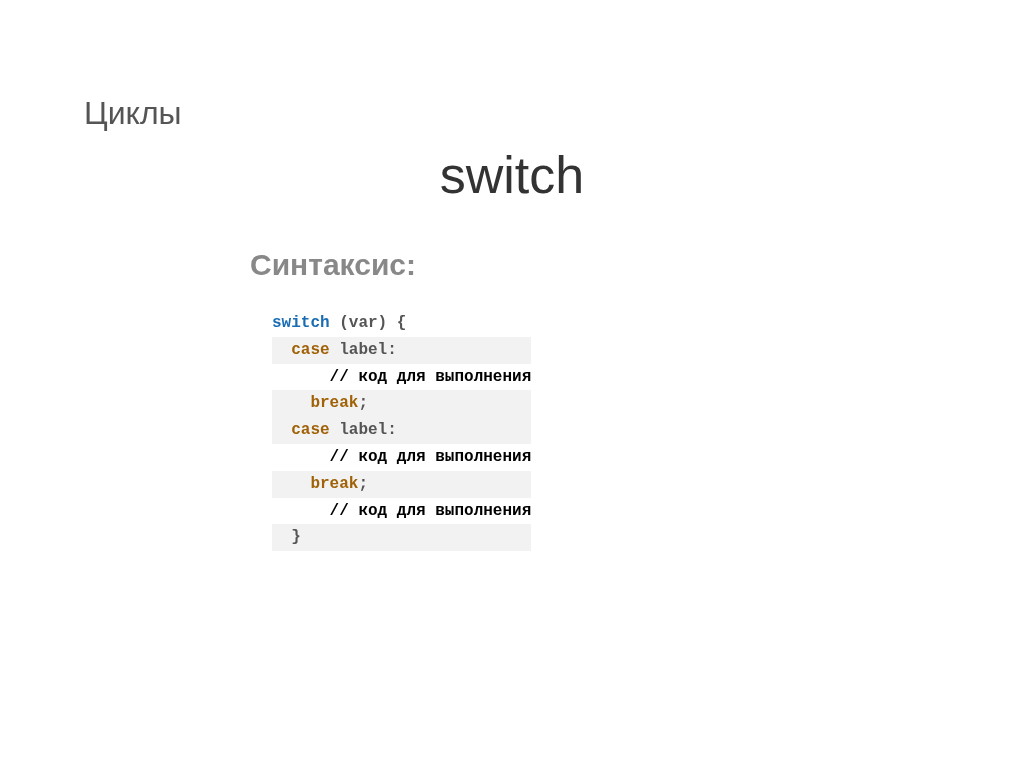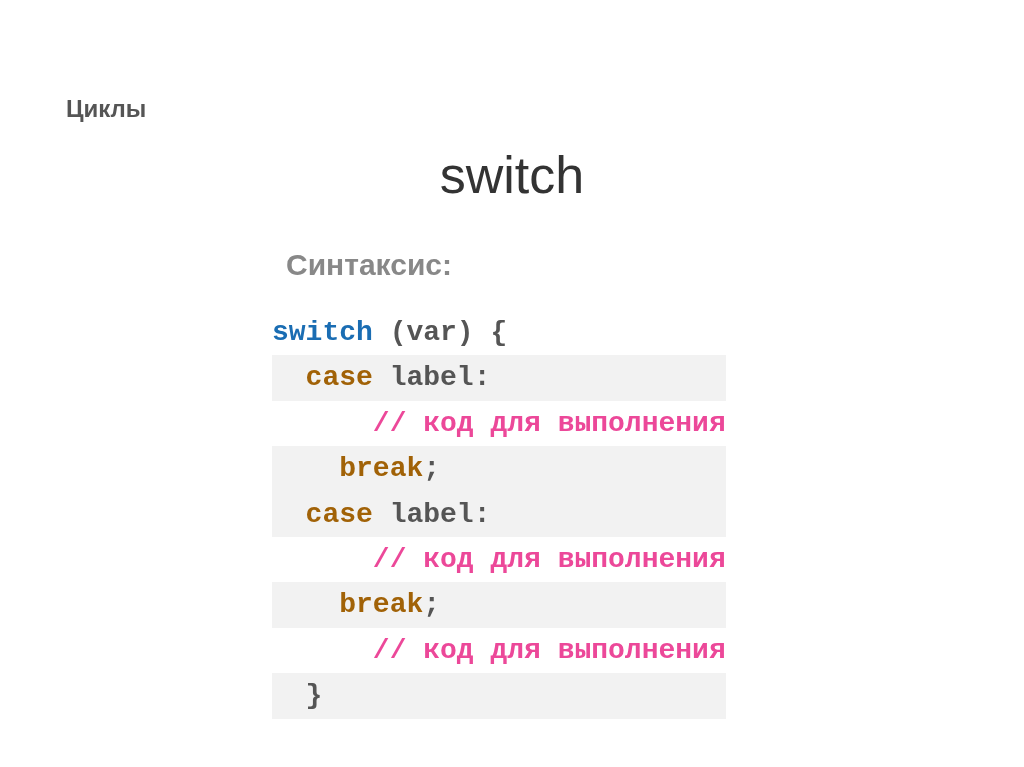--- a/index.html
+++ b/index.html
@@ -10,50 +10,49 @@
     body {
       width: 1024px;
       height: 767px;
       background: #ffffff;
       font-family: Arial, Helvetica, sans-serif;
       position: relative;
     }
     .breadcrumb {
       position: absolute;
       top: 95px;
-      left: 66px;
-      font-size: 24px;
+      left: 84px;
+      font-size: 32px;
       color: #555555;
-      font-weight: 700;
+      font-weight: 400;
     }
     .title {
       position: absolute;
       top: 145px;
       left: 0;
       width: 1024px;
       text-align: center;
       font-size: 52px;
       color: #333333;
       font-weight: 400;
     }
     .syntax-label {
       position: absolute;
       top: 248px;
       left: 250px;
       font-size: 30px;
       color: #888888;
       font-weight: 700;
-      margin-left: 36px;
     }
     .code-block {
       position: absolute;
       top: 310px;
       left: 272px;
       font-family: "Courier New", Courier, monospace;
-      font-size: 28px;
+      font-size: 16px;
       line-height: 1.55;
       font-weight: bold;
     }
     .code-line {
       white-space: pre;
       padding: 1px 0;
     }
     .hl {
       background: #f2f2f2;
     }
@@ -62,21 +61,21 @@
       font-weight: bold;
     }
     .kw-teal {
       color: #a16207;
       font-weight: bold;
     }
     .txt {
       color: #555555;
     }
     .comment {
-      color: #ec4899;
+      color: #000000;
       margin-top: 43px;
     }
   </style>
 </head>
 <body>
 
 <div class="breadcrumb">Циклы</div>
 
 <div class="title">switch</div>
 

